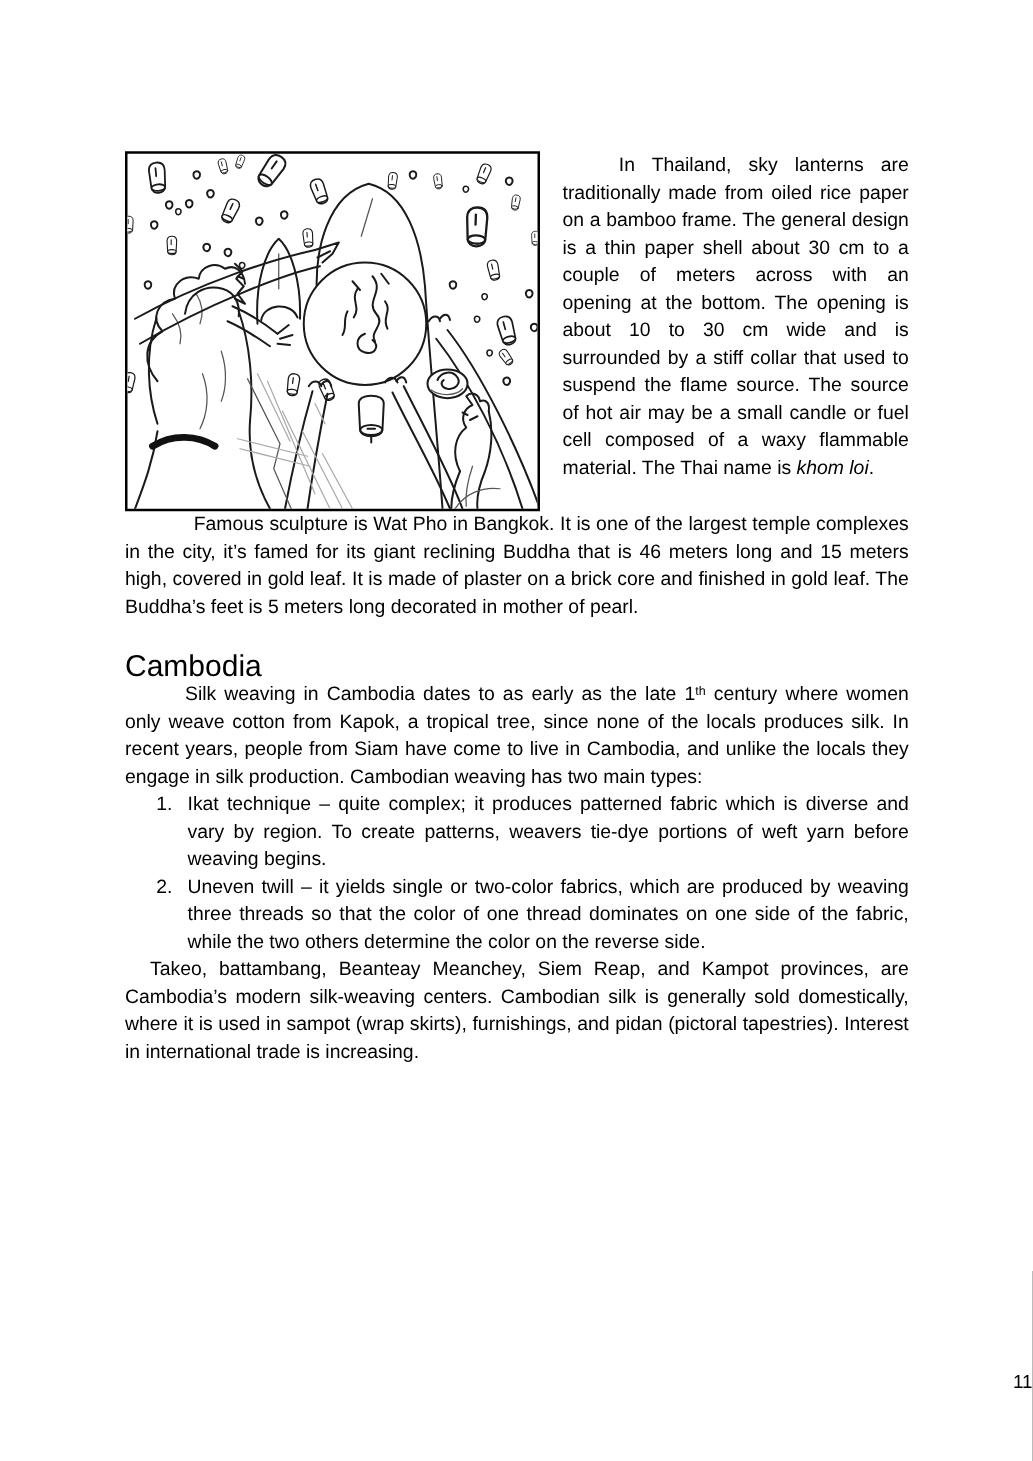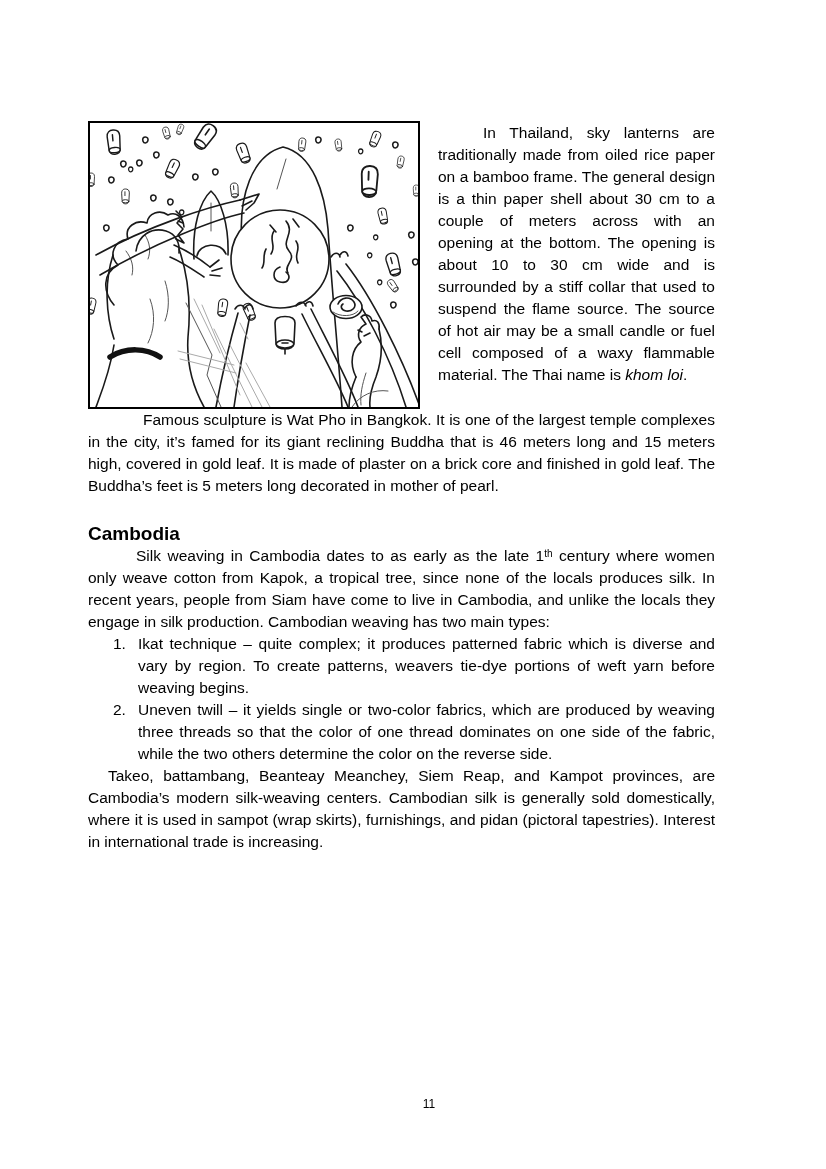--- a/index.html
+++ b/index.html
@@ -5,21 +5,21 @@
   html,body{margin:0;padding:0;background:#888;}
   .page{
     position:relative;
     width:826px;height:1169px;
     background:#ffffff;
     font-family:"Liberation Sans","DejaVu Sans",sans-serif;
     color:#000;
     margin:0 auto;
     overflow:hidden;
   }
-  .content{position:absolute;left:88px;top:0;width:627px;}
+  .content{position:absolute;left:100px;top:0;width:627px;}
   .toprow{margin-top:121px;display:flex;align-items:flex-start;}
   .figureframe{
     width:328px;height:284px;
     border:2px solid #000;
     background:#fff;
     flex:0 0 auto;
   }
   .figureframe svg{display:block;}
   .introcol{
     width:277px;margin-left:18px;flex:0 0 auto;
@@ -31,40 +31,40 @@
     margin:0;
     font-size:15.5px;line-height:22px;
     text-align:justify;
   }
   .p-festival{margin-top:21px;text-indent:48px;}
   .p-sculpture{margin-top:22px;text-indent:55px;}
   .p-silk{margin-top:25px;text-indent:48px;}
   .p-provinces{margin-top:22px;text-indent:20px;}
   h2.secheading{
     margin:26px 0 0 0;
-    font-size:19px;line-height:22px;
-    font-weight:bold;
+    font-size:24px;line-height:22px;
+    font-weight:normal;
   }
   .wlist{margin:0;padding:0;list-style:none;}
   .wlist .li{
     position:relative;
     margin-left:50px;
     font-size:15.5px;line-height:22px;
     text-align:justify;
   }
   .wlist .num{
     position:absolute;left:-25px;top:0;
     text-align:left;
   }
   .sup{font-size:10px;vertical-align:4px;line-height:0;}
   .ital{font-style:italic;}
   .pagenum{
     position:absolute;left:0;right:0;top:1097px;
-    text-align:center;
-    font-size:12px;
+    text-align:right;
+    font-size:15px;
     padding-left:32px;
   }
   
   .ln{fill:#fff;stroke:#1a1a1a;stroke-width:1.6;stroke-linecap:round;stroke-linejoin:round;}
   .st{fill:none;stroke:#1a1a1a;stroke-width:1.6;stroke-linecap:round;stroke-linejoin:round;}
   .thin{fill:none;stroke:#555;stroke-width:1;stroke-linecap:round;}
   .faint{fill:none;stroke:#aaa;stroke-width:1;stroke-linecap:round;}
   .thick{fill:none;stroke:#111;stroke-width:5.5;stroke-linecap:round;}
 </style>
 </head>

